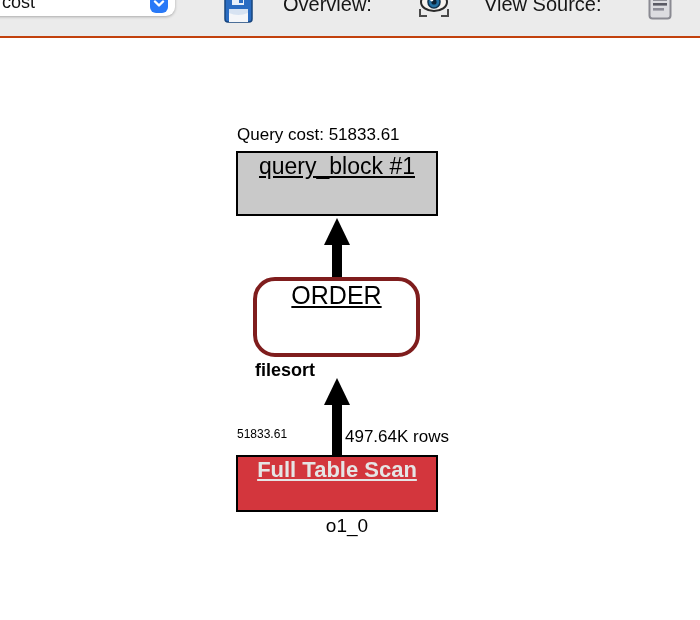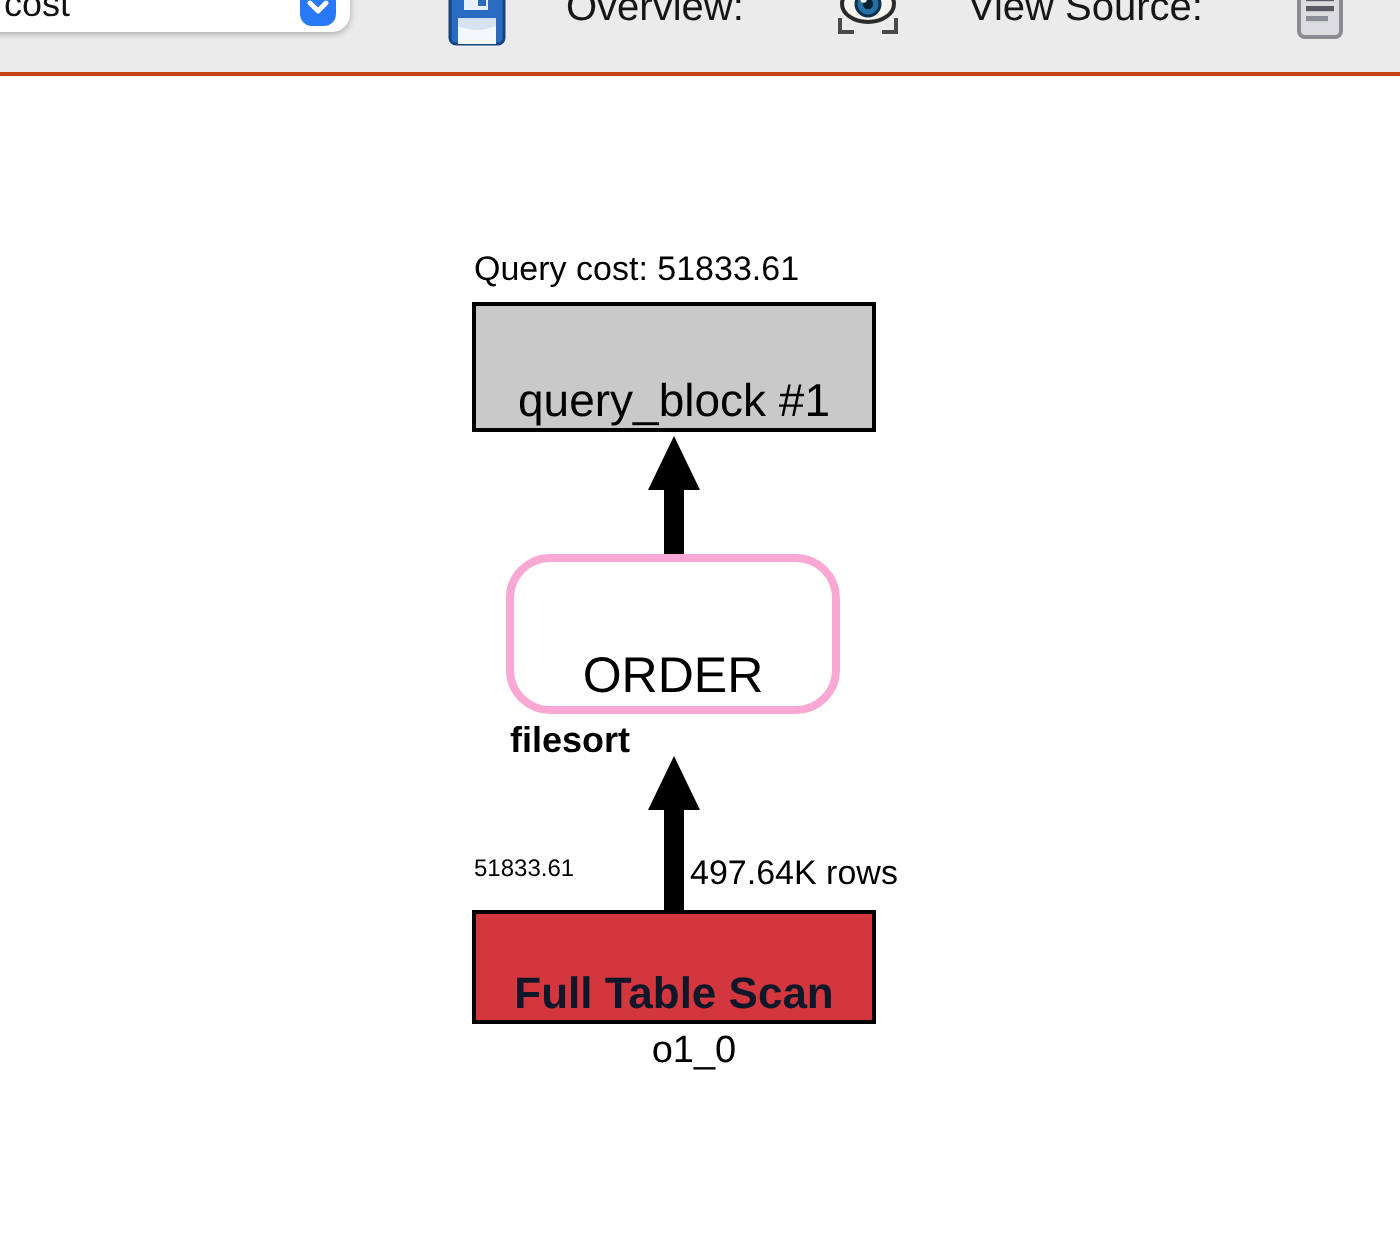--- a/index.html
+++ b/index.html
@@ -61,49 +61,50 @@
     width: 700px; height: 580px;
     background: #ffffff;
   }
   .abs { position: absolute; }
 
   .query-cost-label {
     left: 237px; top: 85px;
     font-size: 17px;
   }
   .node {
-    display: flex; align-items: flex-end; justify-content: center;
+    display: flex; align-items: flex-start; justify-content: center;
     text-align: center;
+    text-decoration: underline;
   }
   .query-block-node {
     left: 236px; top: 111px;
     width: 202px; height: 65px;
     background: #c9c9c9;
     border: 2px solid #000;
     font-size: 23px;
   }
   .order-node {
     left: 253px; top: 237px;
     width: 167px; height: 80px;
     background: #ffffff;
-    border: 4px solid #f9a8d4;
+    border: 4px solid #7f1d1d;
     border-radius: 22px;
     font-size: 25px;
   }
   .filesort-label {
     left: 255px; top: 320px;
     font-size: 18px;
     font-weight: bold;
   }
   .fts-node {
     left: 236px; top: 415px;
     width: 202px; height: 57px;
     background: #d3363d;
     border: 2px solid #000;
-    color: #0f172a;
+    color: #e5e5e5;
     font-weight: bold;
     font-size: 22px;
   }
   .fts-cost-label {
     left: 237px; top: 387px;
     font-size: 12px;
   }
   .fts-rows-label {
     left: 345px; top: 387px;
     font-size: 17px;

